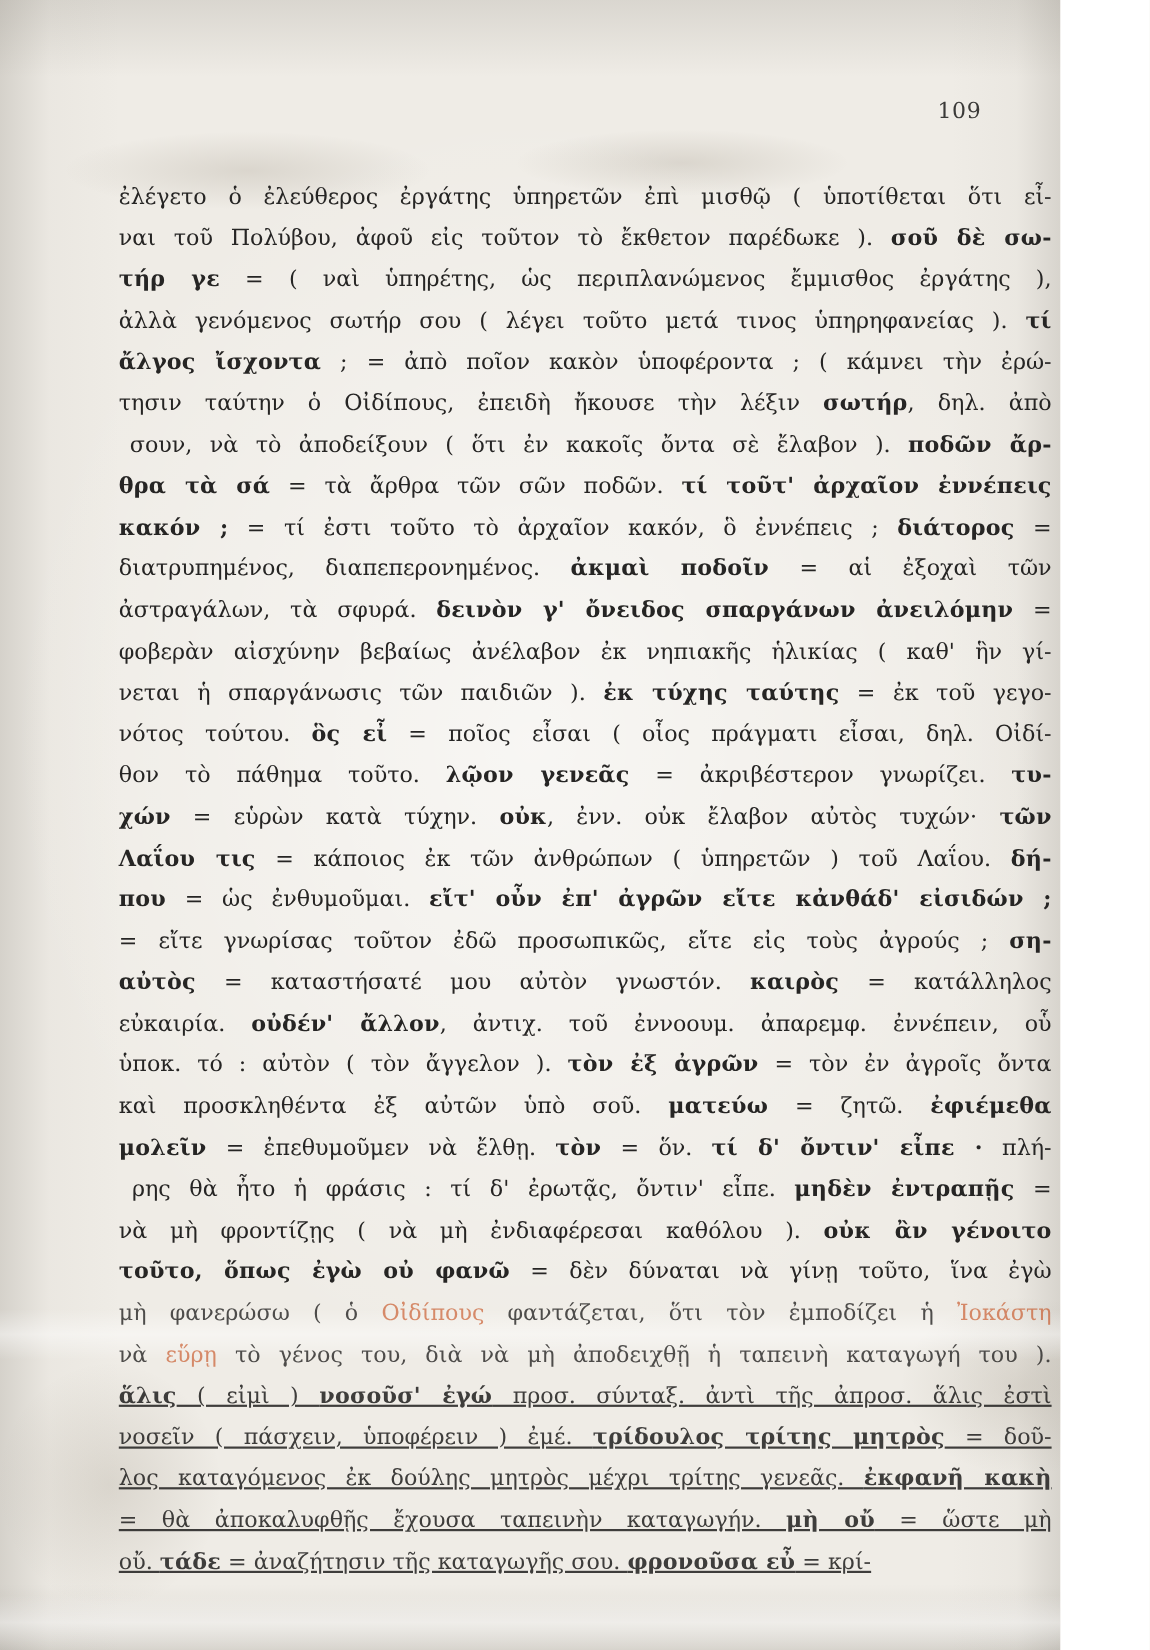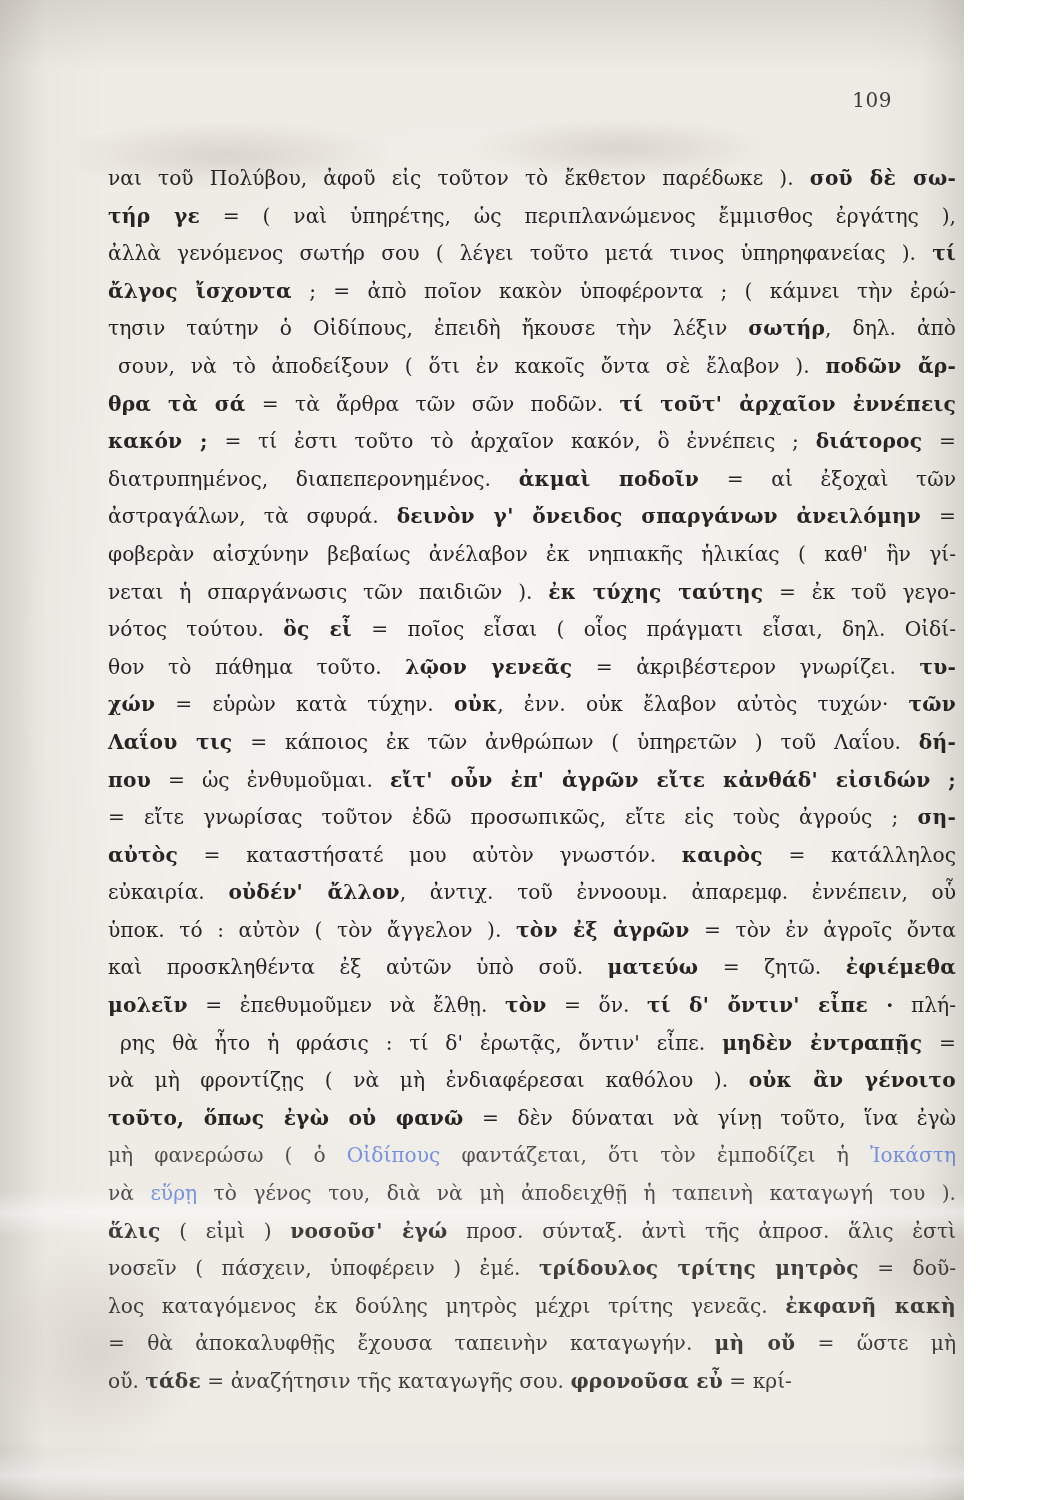--- a/index.html
+++ b/index.html
@@ -57,44 +57,45 @@
     text-align: justify;
   }
   .body-text p {
     margin: 0;
   }
   .body-text b {
     font-weight: 700;
     letter-spacing: 0.2px;
   }
   .smudge-word {
-    color: #1d4ed8;
+    color: #c2410c;
     opacity: 0.72;
   }
   .line-fade-1 { opacity: 0.80; }
-  .line-fade-2 { opacity: 0.88; }
+  .line-fade-2 { opacity: 0.88; text-decoration: underline; }
 </style>
 </head>
 <body>
 
 <div class="page">
 
   <div class="paper-shade"></div>
 
   <div class="blotch" style="left:60px; top:120px; width:330px; height:70px;"></div>
   <div class="blotch" style="left:470px; top:118px; width:300px; height:60px;"></div>
   <div class="blotch" style="left:820px; top:1180px; width:220px; height:160px;"></div>
   <div class="blotch" style="left:0px; top:1240px; width:200px; height:220px;"></div>
   <div class="streak" style="left:0px; top:1190px; width:1045px; height:46px;"></div>
   <div class="streak" style="left:0px; top:1450px; width:1045px; height:50px;"></div>
 
   <div class="folio">109</div>
 
   <div class="body-text">
     <p>
+        <span class="scan-line" style="display:block; text-align:justify; text-align-last:justify;">ἐλέγετο ὁ ἐλεύθερος ἐργάτης ὑπηρετῶν ἐπὶ μισθῷ ( ὑποτίθεται ὅτι εἶ-</span>
         <span class="scan-line" style="display:block; text-align:justify; text-align-last:justify;">ναι τοῦ Πολύβου, ἀφοῦ εἰς τοῦτον τὸ ἔκθετον παρέδωκε ). <b>σοῦ δὲ σω-</b></span>
         <span class="scan-line" style="display:block; text-align:justify; text-align-last:justify;"><b>τήρ γε</b> = ( ναὶ ὑπηρέτης, ὡς περιπλανώμενος ἔμμισθος ἐργάτης ),</span>
         <span class="scan-line" style="display:block; text-align:justify; text-align-last:justify;">ἀλλὰ γενόμενος σωτήρ σου ( λέγει τοῦτο μετά τινος ὑπηρηφανείας ). <b>τί</b></span>
         <span class="scan-line" style="display:block; text-align:justify; text-align-last:justify;"><b>ἄλγος ἴσχοντα</b> ; = ἀπὸ ποῖον κακὸν ὑποφέροντα ; ( κάμνει τὴν ἐρώ-</span>
         <span class="scan-line" style="display:block; text-align:justify; text-align-last:justify;">τησιν ταύτην ὁ Οἰδίπους, ἐπειδὴ ἤκουσε τὴν λέξιν <b>σωτήρ</b>, δηλ. ἀπὸ</span>
         <span class="scan-line" style="display:block; text-align:justify; text-align-last:justify;margin-left:10px;">σουν, νὰ τὸ ἀποδείξουν ( ὅτι ἐν κακοῖς ὄντα σὲ ἔλαβον ). <b>ποδῶν ἄρ-</b></span>
         <span class="scan-line" style="display:block; text-align:justify; text-align-last:justify;"><b>θρα τὰ σά</b> = τὰ ἄρθρα τῶν σῶν ποδῶν. <b>τί τοῦτ' ἀρχαῖον ἐννέπεις</b></span>
         <span class="scan-line" style="display:block; text-align:justify; text-align-last:justify;"><b>κακόν ;</b> = τί ἐστι τοῦτο τὸ ἀρχαῖον κακόν, ὃ ἐννέπεις ; <b>διάτορος</b> =</span>
         <span class="scan-line" style="display:block; text-align:justify; text-align-last:justify;">διατρυπημένος, διαπεπερονημένος. <b>ἀκμαὶ ποδοῖν</b> = αἱ ἐξοχαὶ τῶν</span>
         <span class="scan-line" style="display:block; text-align:justify; text-align-last:justify;">ἀστραγάλων, τὰ σφυρά. <b>δεινὸν γ' ὄνειδος σπαργάνων ἀνειλόμην</b> =</span>

